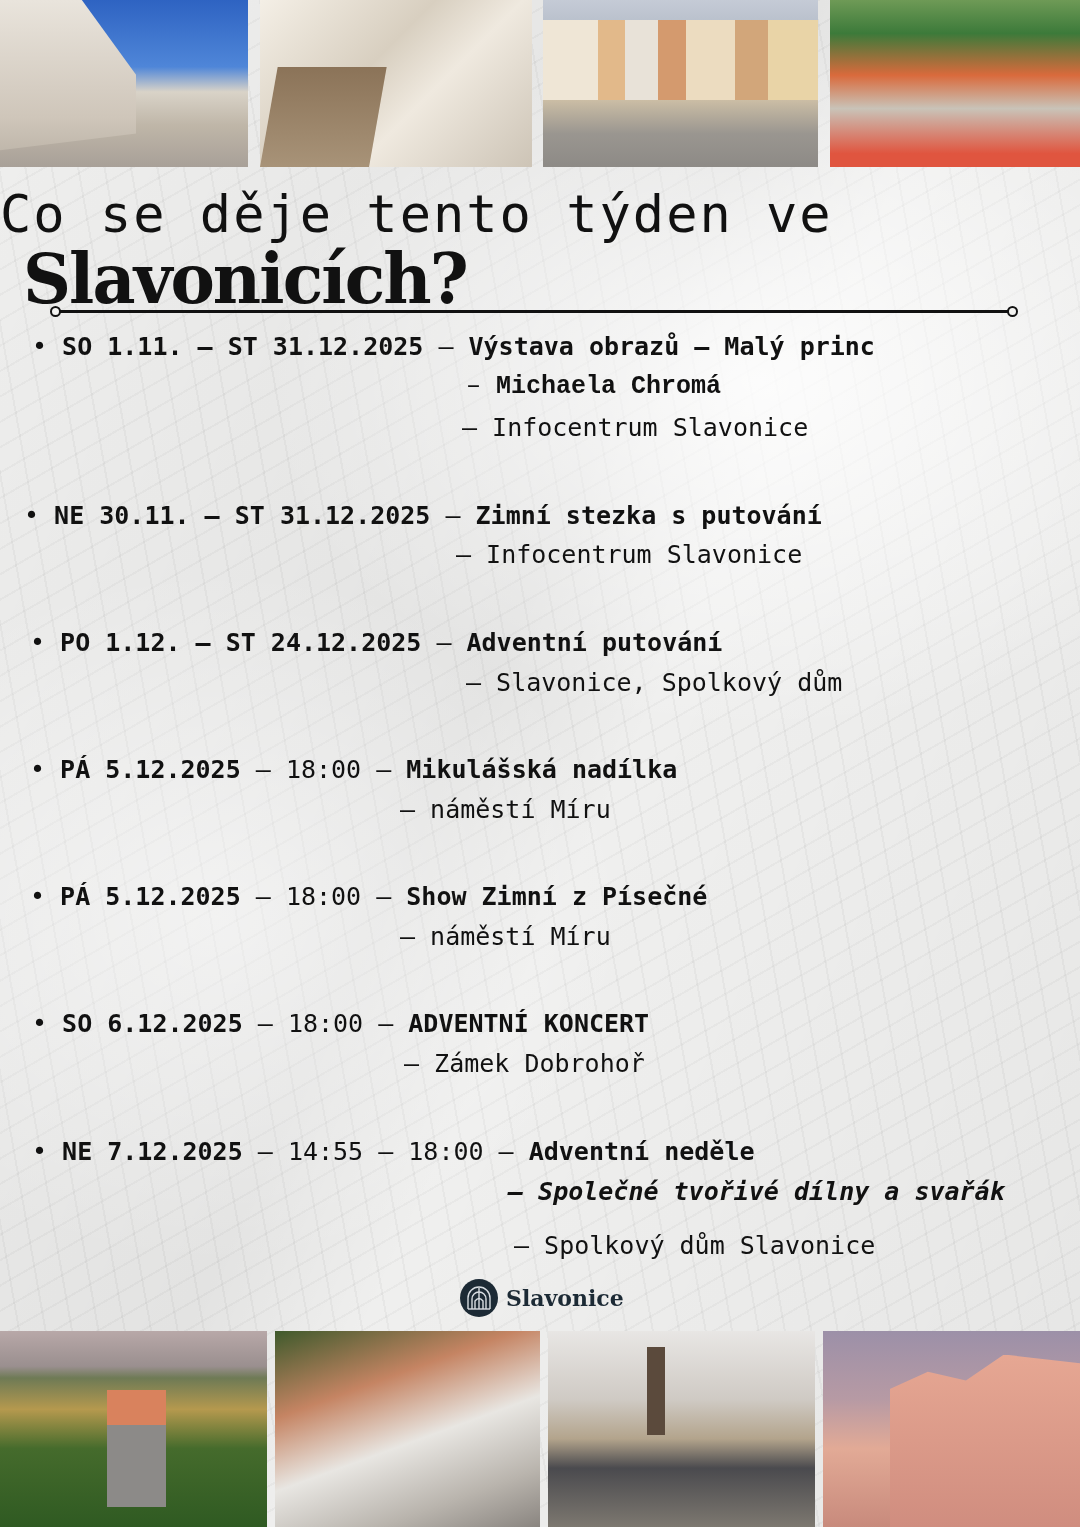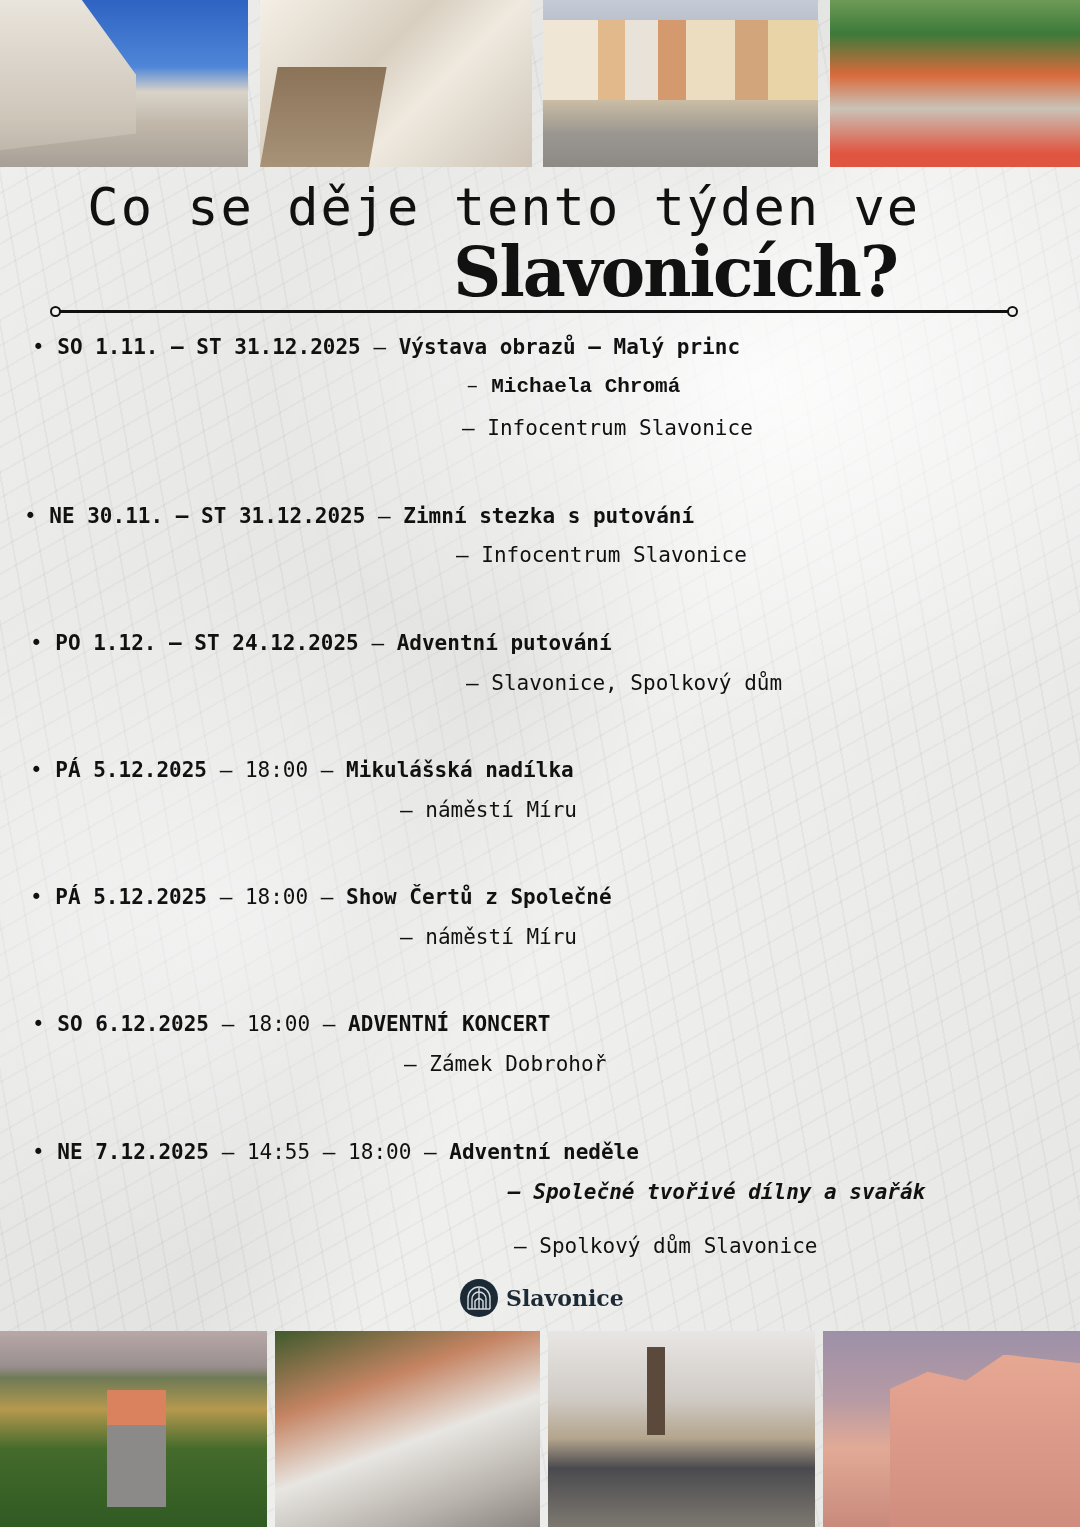--- a/index.html
+++ b/index.html
@@ -32,38 +32,38 @@
   .p3::before { content:""; position:absolute; left:0; top:12%; width:100%; height:48%; background: linear-gradient(90deg,#efe6d6 0 20%,#e2b98a 20% 30%,#e8e2d8 30% 42%,#d49a6e 42% 52%,#ecdcc0 52% 70%,#d2a67a 70% 82%,#e9d4a7 82% 100%); }
   .p4 { width: 250px; background: linear-gradient(180deg, #6e9a56 0%, #3c7a3a 20%, #d96a3c 45%, #c9c3b8 65%, #e0553f 92%); }
   .p5 { width: 267px; background: linear-gradient(180deg, #b8a8a8 0%, #9a8f8f 18%, #6e7a55 24%, #b5994e 40%, #456b2c 60%, #2f5a22 100%); }
   .p5::before { content:""; position:absolute; left:40%; top:30%; width:22%; height:60%; background: linear-gradient(180deg,#d9825d 0 30%,#8c8a88 30%); }
   .p6 { width: 265px; background: linear-gradient(160deg, #3f5a2c 0%, #c58463 30%, #e8e6e2 55%, #b9b4ad 80%, #8a8580 100%); }
   .p7 { width: 267px; background: linear-gradient(180deg, #e8e6e4 0%, #cfcac4 35%, #b3a48c 55%, #4a4a4e 70%, #7d7870 100%); }
   .p7::before { content:""; position:absolute; left:37%; top:8%; width:7%; height:45%; background:#5b4a3c; }
   .p8 { width: 257px; background: linear-gradient(180deg, #9c90a8 0%, #b79aa4 35%, #e2aa96 60%, #c88a7c 100%); }
   .p8::before { content:""; position:absolute; right:0; top:12%; width:74%; height:88%; background: linear-gradient(180deg,#e6a793,#d08d7f); clip-path: polygon(0 20%,20% 10%,40% 15%,60% 0,100% 5%,100% 100%,0 100%); }
 
-  .heading { position: absolute; top: 172px; left: 0; width: 920px; text-align: right; }
+  .heading { position: absolute; top: 179px; left: 0; width: 920px; text-align: left; }
   .heading-line1 {
     font-family: "DejaVu Sans Mono", "Liberation Mono", monospace;
     font-size: 52px; letter-spacing: 2px; color: #111; line-height: 70px;
   }
   .heading-line2 {
     font-family: "DejaVu Serif", "Liberation Serif", serif;
     font-weight: bold; font-size: 70px; letter-spacing: -2px; color: #111;
     line-height: 72px; margin-top: -6px; transform: scaleX(0.95);
   }
   .divider { position: absolute; top: 305px; left: 50px; width: 968px; height: 12px; }
   .divider .bar { position: absolute; top: 5px; left: 6px; right: 6px; height: 3px; background: #111; }
   .divider .dot { position: absolute; top: 1px; width: 7px; height: 7px; border: 2px solid #111; border-radius: 50%; background: #f3f3f1; }
   .divider .dot.l { left: 0; } .divider .dot.r { right: 0; }
 
   .events { position: absolute; top: 0; left: 0; width: 1080px; }
   .event { position: absolute; left: 0; width: 1080px; }
-  .line { position: absolute; white-space: pre; font-size: 21px; line-height: 34px; }
+  .line { position: absolute; white-space: pre; font-size: 25px; line-height: 34px; }
   .b { font-weight: bold; }
   .n { font-weight: normal; }
 
   .logo { position: absolute; top: 1279px; left: 460px; display: flex; align-items: center; gap: 8px; }
   .logo-icon { width: 38px; height: 38px; border-radius: 50%; background: #1c2a35; display: flex; align-items: center; justify-content: center; }
   .logo-text { font-family: "DejaVu Serif", "Liberation Serif", serif; font-weight: bold; font-size: 22px; color: #1c2a35; }
 </style>
 </head>
 <body>
 
@@ -99,21 +99,21 @@
     </div>
     <div class="event">
       <div class="line" style="left: 30px; top: 626px;"><span class="n">• </span><span class="b">PO 1.12. – ST 24.12.2025</span><span class="n"> – </span><span class="b">Adventní putování</span></div>
       <div class="line" style="left: 466px; top: 666px;"><span class="n">– Slavonice, Spolkový dům</span></div>
     </div>
     <div class="event">
       <div class="line" style="left: 30px; top: 753px;"><span class="n">• </span><span class="b">PÁ 5.12.2025</span><span class="n"> – 18:00 – </span><span class="b">Mikulášská nadílka</span></div>
       <div class="line" style="left: 400px; top: 793px;"><span class="n">– náměstí Míru</span></div>
     </div>
     <div class="event">
-      <div class="line" style="left: 30px; top: 880px;"><span class="n">• </span><span class="b">PÁ 5.12.2025</span><span class="n"> – 18:00 – </span><span class="b">Show Čertů z Společné</span></div>
+      <div class="line" style="left: 30px; top: 880px;"><span class="n">• </span><span class="b">PÁ 5.12.2025</span><span class="n"> – 18:00 – </span><span class="b">Show Zimní z Písečné</span></div>
       <div class="line" style="left: 400px; top: 920px;"><span class="n">– náměstí Míru</span></div>
     </div>
     <div class="event">
       <div class="line" style="left: 32px; top: 1007px;"><span class="n">• </span><span class="b">SO 6.12.2025</span><span class="n"> – 18:00 – </span><span class="b">ADVENTNÍ KONCERT</span></div>
       <div class="line" style="left: 404px; top: 1047px;"><span class="n">– Zámek Dobrohoř</span></div>
     </div>
     <div class="event">
       <div class="line" style="left: 32px; top: 1135px;"><span class="n">• </span><span class="b">NE 7.12.2025</span><span class="n"> – 14:55 – 18:00 – </span><span class="b">Adventní neděle</span></div>
       <div class="line" style="left: 508px; top: 1175px; font-style: italic;"><span class="b">– Společné tvořivé dílny a svařák</span></div>
       <div class="line" style="left: 514px; top: 1215px; margin-top: 14px;"><span class="n">– Spolkový dům Slavonice</span></div>

